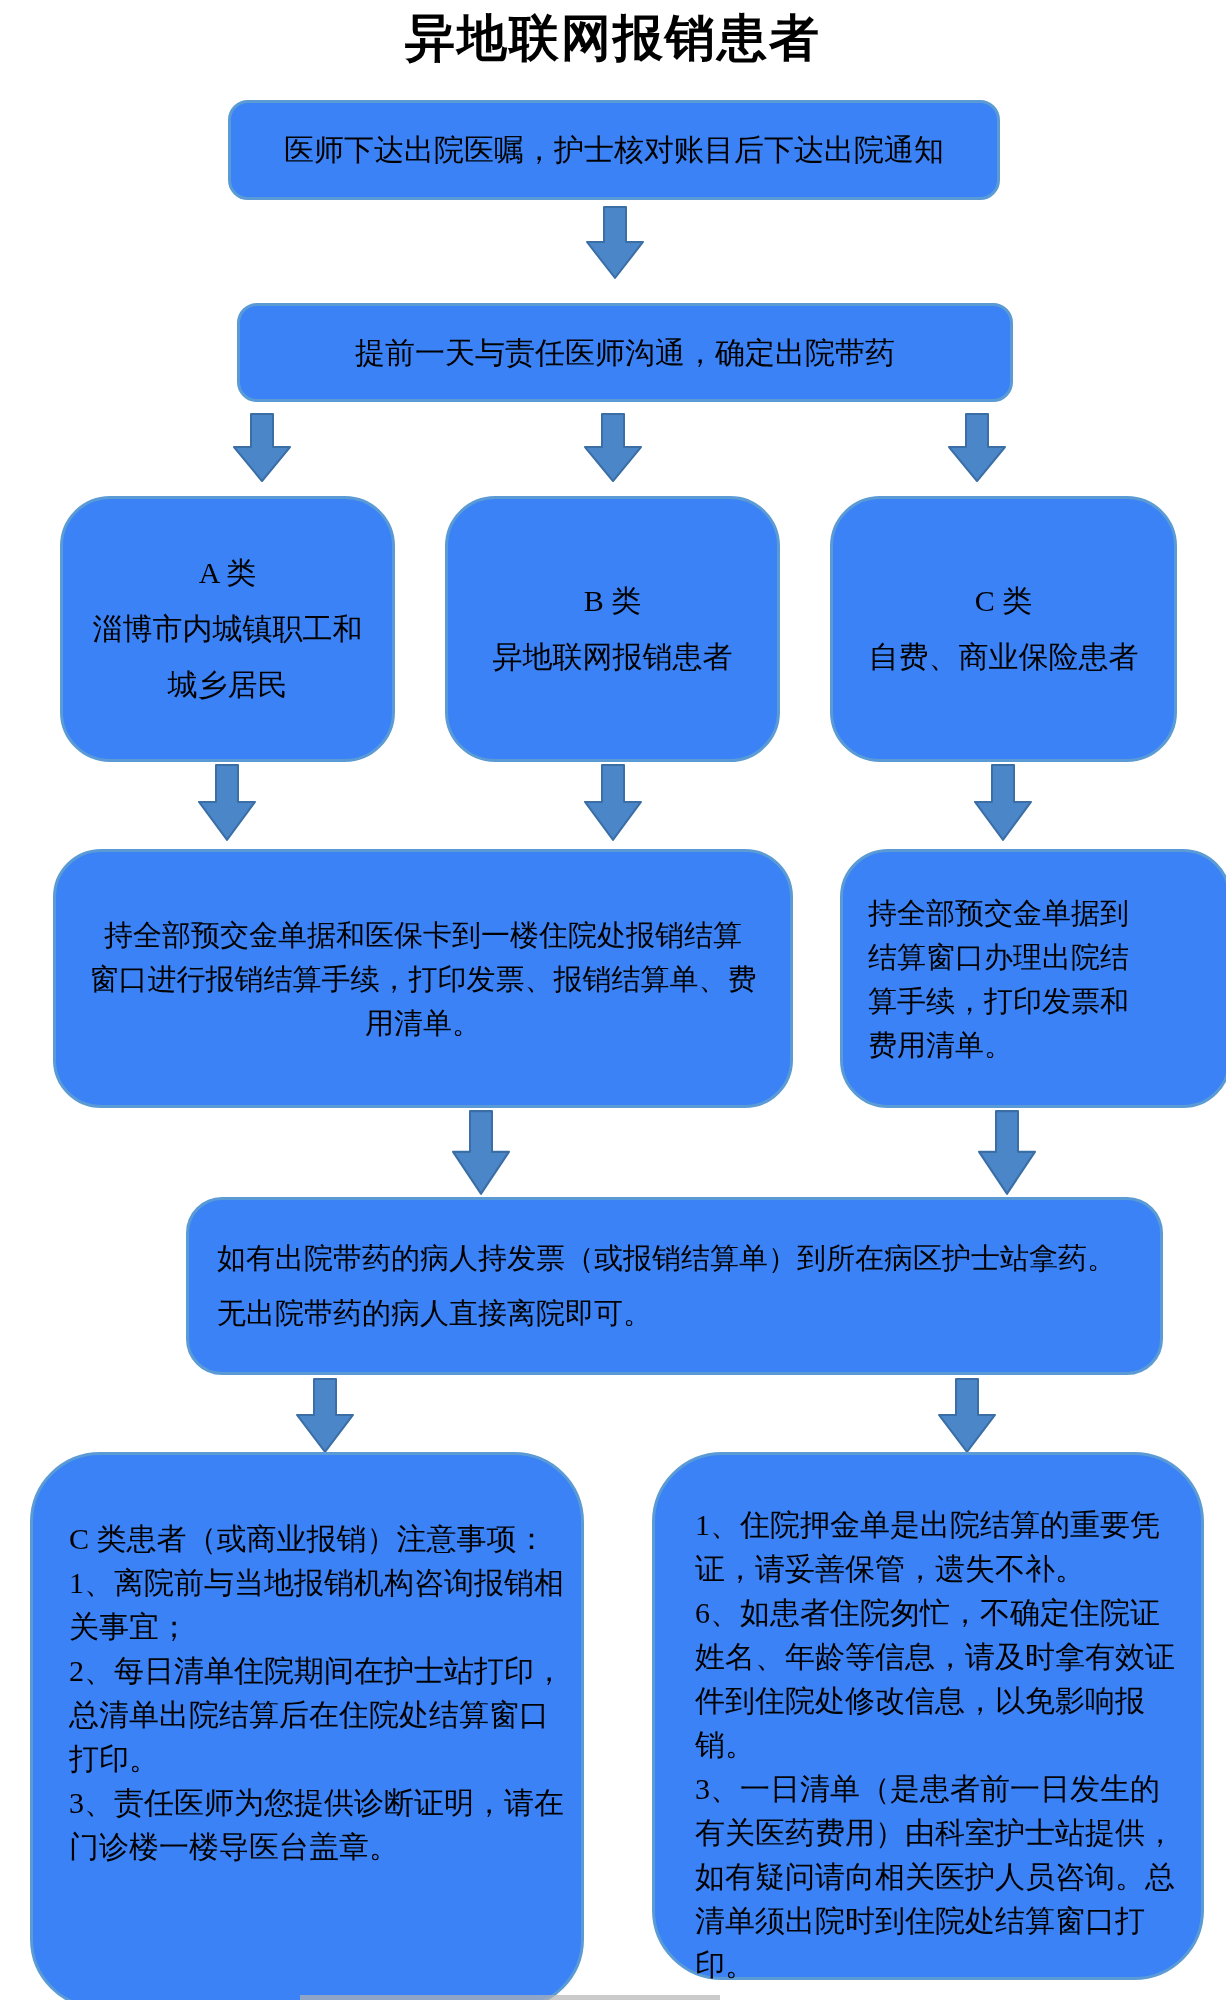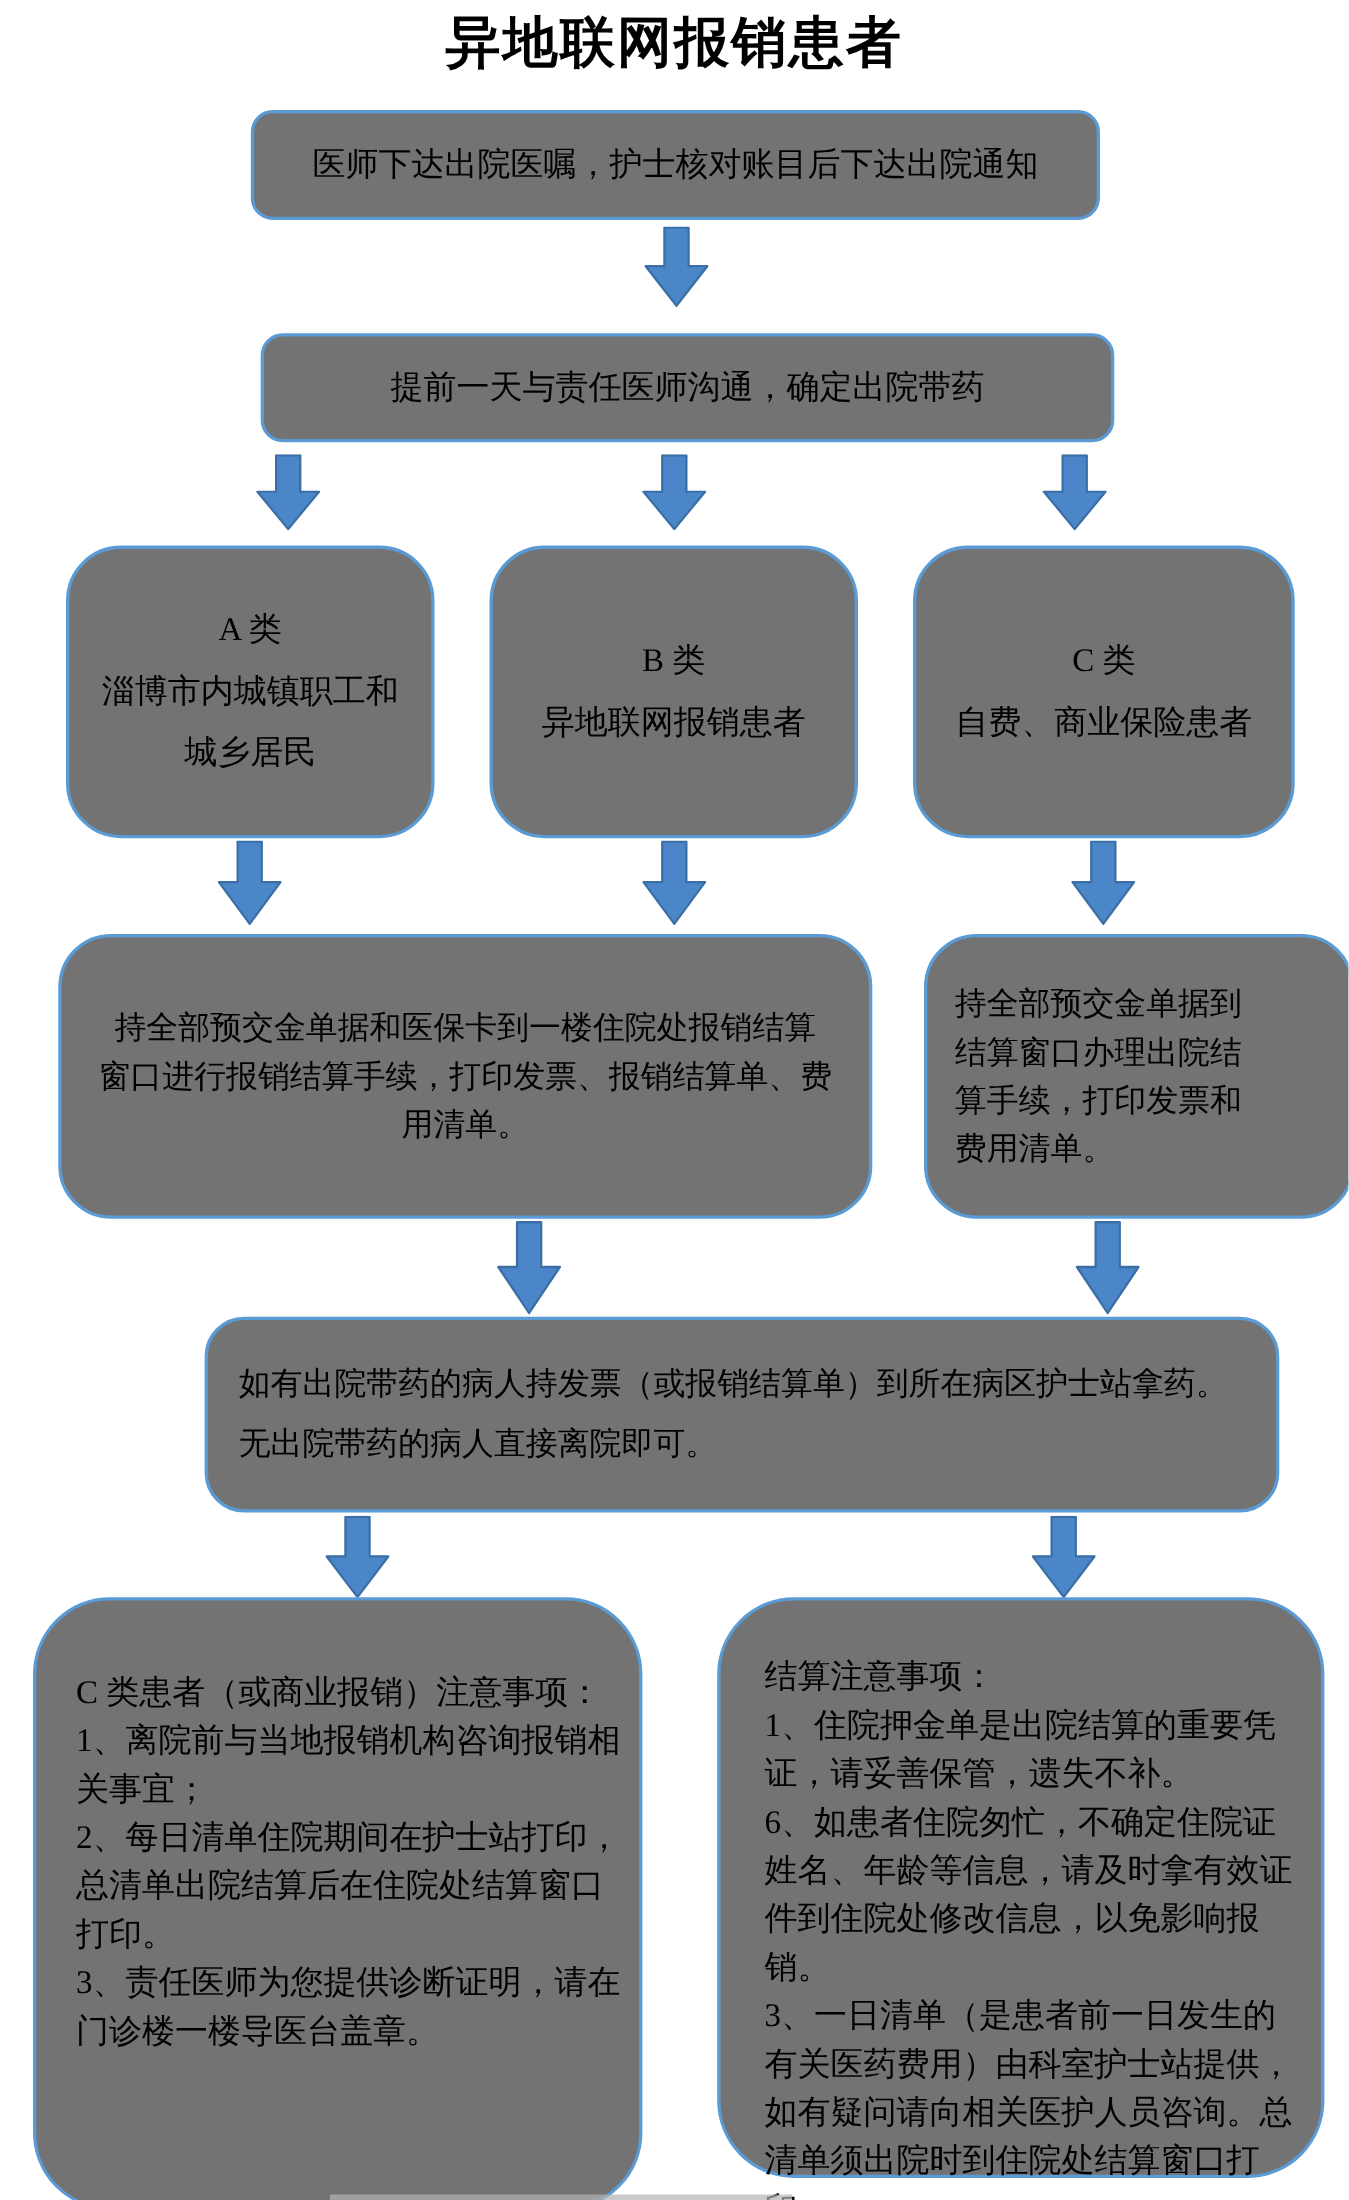--- a/index.html
+++ b/index.html
@@ -14,21 +14,21 @@
   }
   .page-title{
     position:absolute;left:0;top:6px;width:100%;
     text-align:center;
     font-size:50px;font-weight:bold;letter-spacing:2px;
     line-height:64px;
   }
   .box{
     position:absolute;
     border:3px solid var(--box-border,#5B9BD5);
-    background:#737373;
+    background:#3b82f6;
     box-sizing:border-box;
     display:flex;flex-direction:column;justify-content:center;
     font-size:30px;line-height:44px;
   }
   .box.center{align-items:center;text-align:center;}
   .line{white-space:nowrap;}
   .r20{border-radius:20px;}
   .r36{border-radius:36px;}
   .r48{border-radius:48px;}
   .r50{border-radius:50px;}
@@ -143,21 +143,20 @@
     </svg>
 
   <div class="box r70 notes notes-c" style="left:30px;top:1452px;width:554px;height:557px;">
     <div>C 类患者（或商业报销）注意事项：</div>
     <div>1、离院前与当地报销机构咨询报销相关事宜；</div>
     <div>2、每日清单住院期间在护士站打印，总清单出院结算后在住院处结算窗口打印。</div>
     <div>3、责任医师为您提供诊断证明，请在门诊楼一楼导医台盖章。</div>
   </div>
 
   <div class="box r70 notes notes-s" style="left:652px;top:1452px;width:552px;height:528px;">
-    <div>结算注意事项：</div>
     <div>1、住院押金单是出院结算的重要凭证，请妥善保管，遗失不补。</div>
     <div>6、如患者住院匆忙，不确定住院证姓名、年龄等信息，请及时拿有效证件到住院处修改信息，以免影响报销。</div>
     <div>3、一日清单（是患者前一日发生的有关医药费用）由科室护士站提供，如有疑问请向相关医护人员咨询。总清单须出院时到住院处结算窗口打印。</div>
   </div>
 
   <div class="bottom-smudge"></div>
 
 </div>
 
 </body></html>

